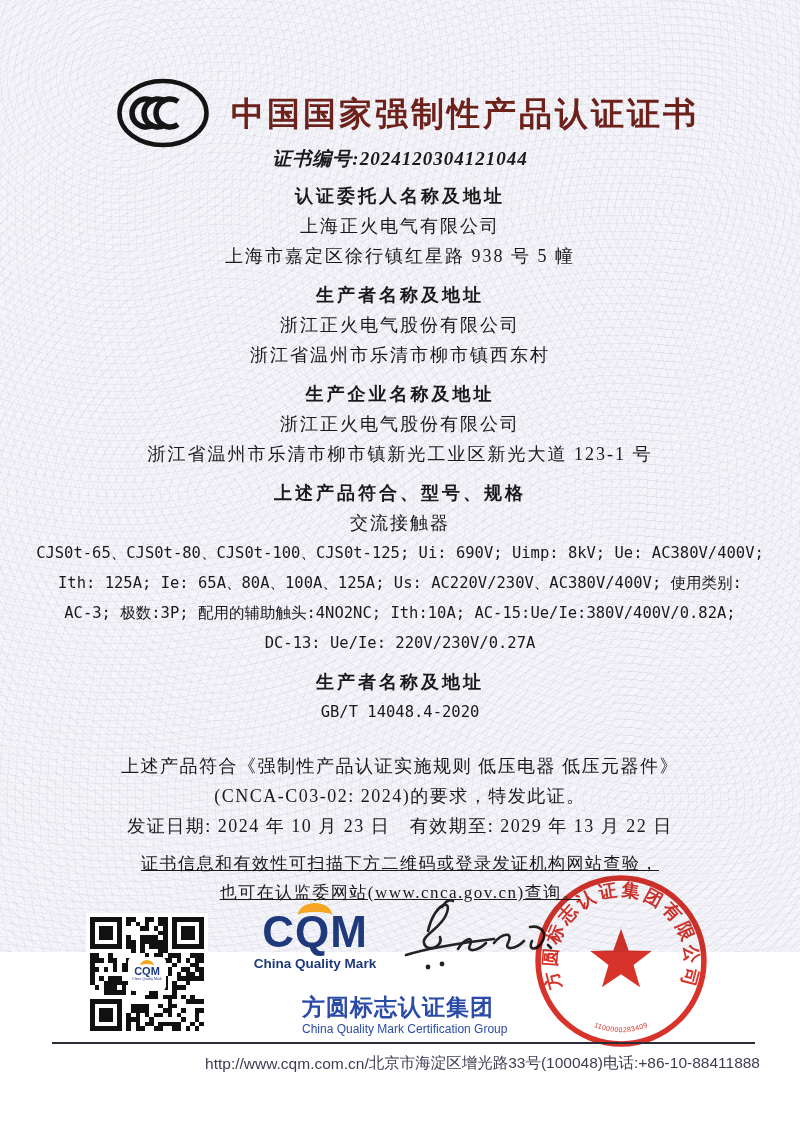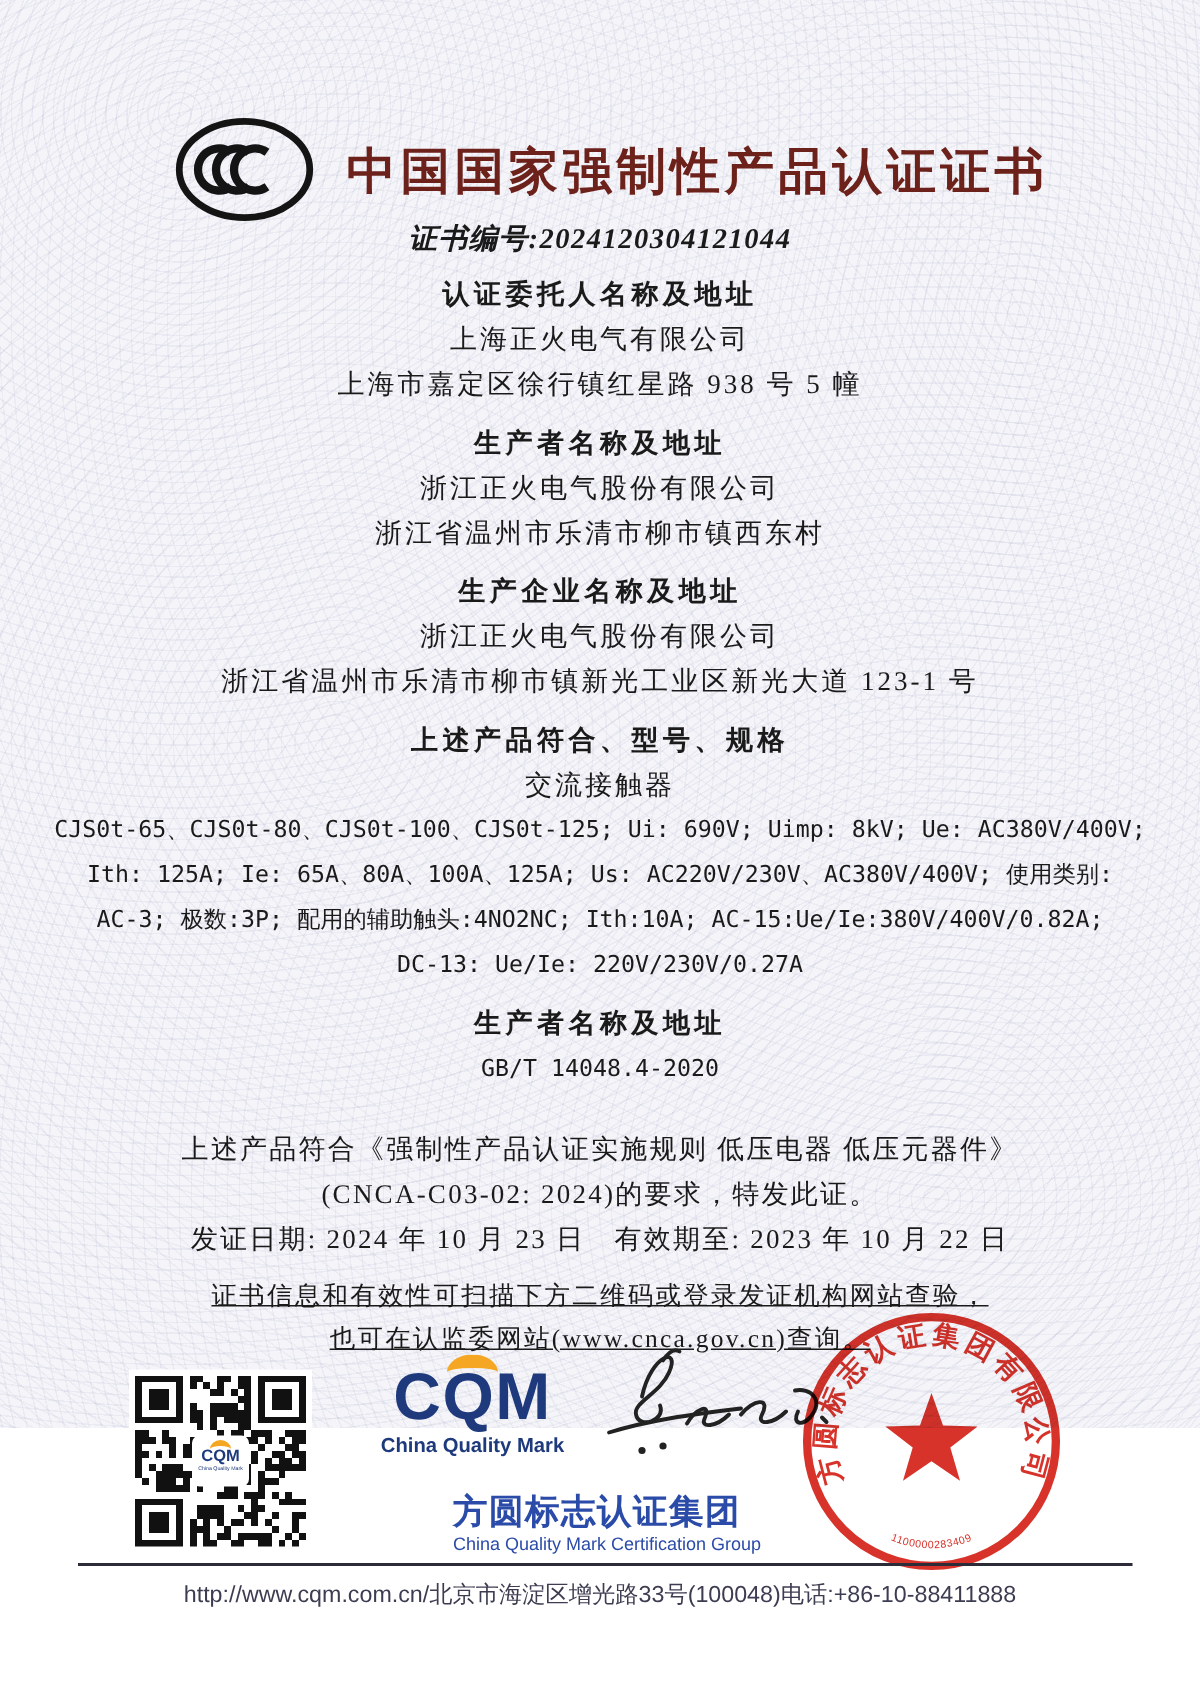--- a/index.html
+++ b/index.html
@@ -59,21 +59,21 @@
   .group-text{position:absolute;left:302px;top:995px;width:196px;text-align:left;font-family:"Liberation Sans",sans-serif;}
   .group-text .cn{font-size:23px;font-weight:800;letter-spacing:1px;color:var(--group-blue);line-height:25px;}
   .group-text .en{font-size:12px;font-weight:400;color:var(--group-blue);margin-top:2px;white-space:nowrap;}
 
   .signature{position:absolute;left:398px;top:893px;}
   .seal{position:absolute;left:530px;top:870px;width:182px;height:182px;mix-blend-mode:multiply;opacity:.95;}
 
   .footer-rule{position:absolute;left:52px;right:45px;top:1042px;border-top:2px solid #2c2c38;}
   .footer{
     position:absolute;left:40px;right:40px;top:1053px;
-    display:flex;justify-content:center;align-items:center;
+    display:flex;justify-content:flex-end;align-items:center;
     font-family:"Liberation Sans",sans-serif;font-size:15.5px;color:var(--footer-text);
   }
 </style>
 <title>中国国家强制性产品认证证书</title></head>
 <body>
 
 <div class="page">
 
   <div class="ccc-logo">
     <svg width="94" height="70" viewBox="0 0 94 70">
@@ -115,21 +115,21 @@
         </div>
         <div class="section">
           <div class="sec-heading">生产者名称及地址</div>
           <div class="sec-line mono">GB/T 14048.4-2020</div>
         </div>
       </div>
 
     <div class="statement">
       <div>上述产品符合《强制性产品认证实施规则 低压电器 低压元器件》</div>
       <div>(CNCA-C03-02: 2024)的要求，特发此证。</div>
-      <div>发证日期: 2024 年 10 月 23 日　有效期至: 2023 年 10 月 22 日</div>
+      <div>发证日期: 2024 年 10 月 23 日　有效期至: 2029 年 13 月 22 日</div>
     </div>
 
     <div class="verify">
       <div>证书信息和有效性可扫描下方二维码或登录发证机构网站查验，</div>
       <div>也可在认监委网站(www.cnca.gov.cn)查询。</div>
     </div>
   </div>
 
   <div class="qr">
     <svg id="qr-svg" viewBox="0 0 25 25" shape-rendering="crispEdges">

